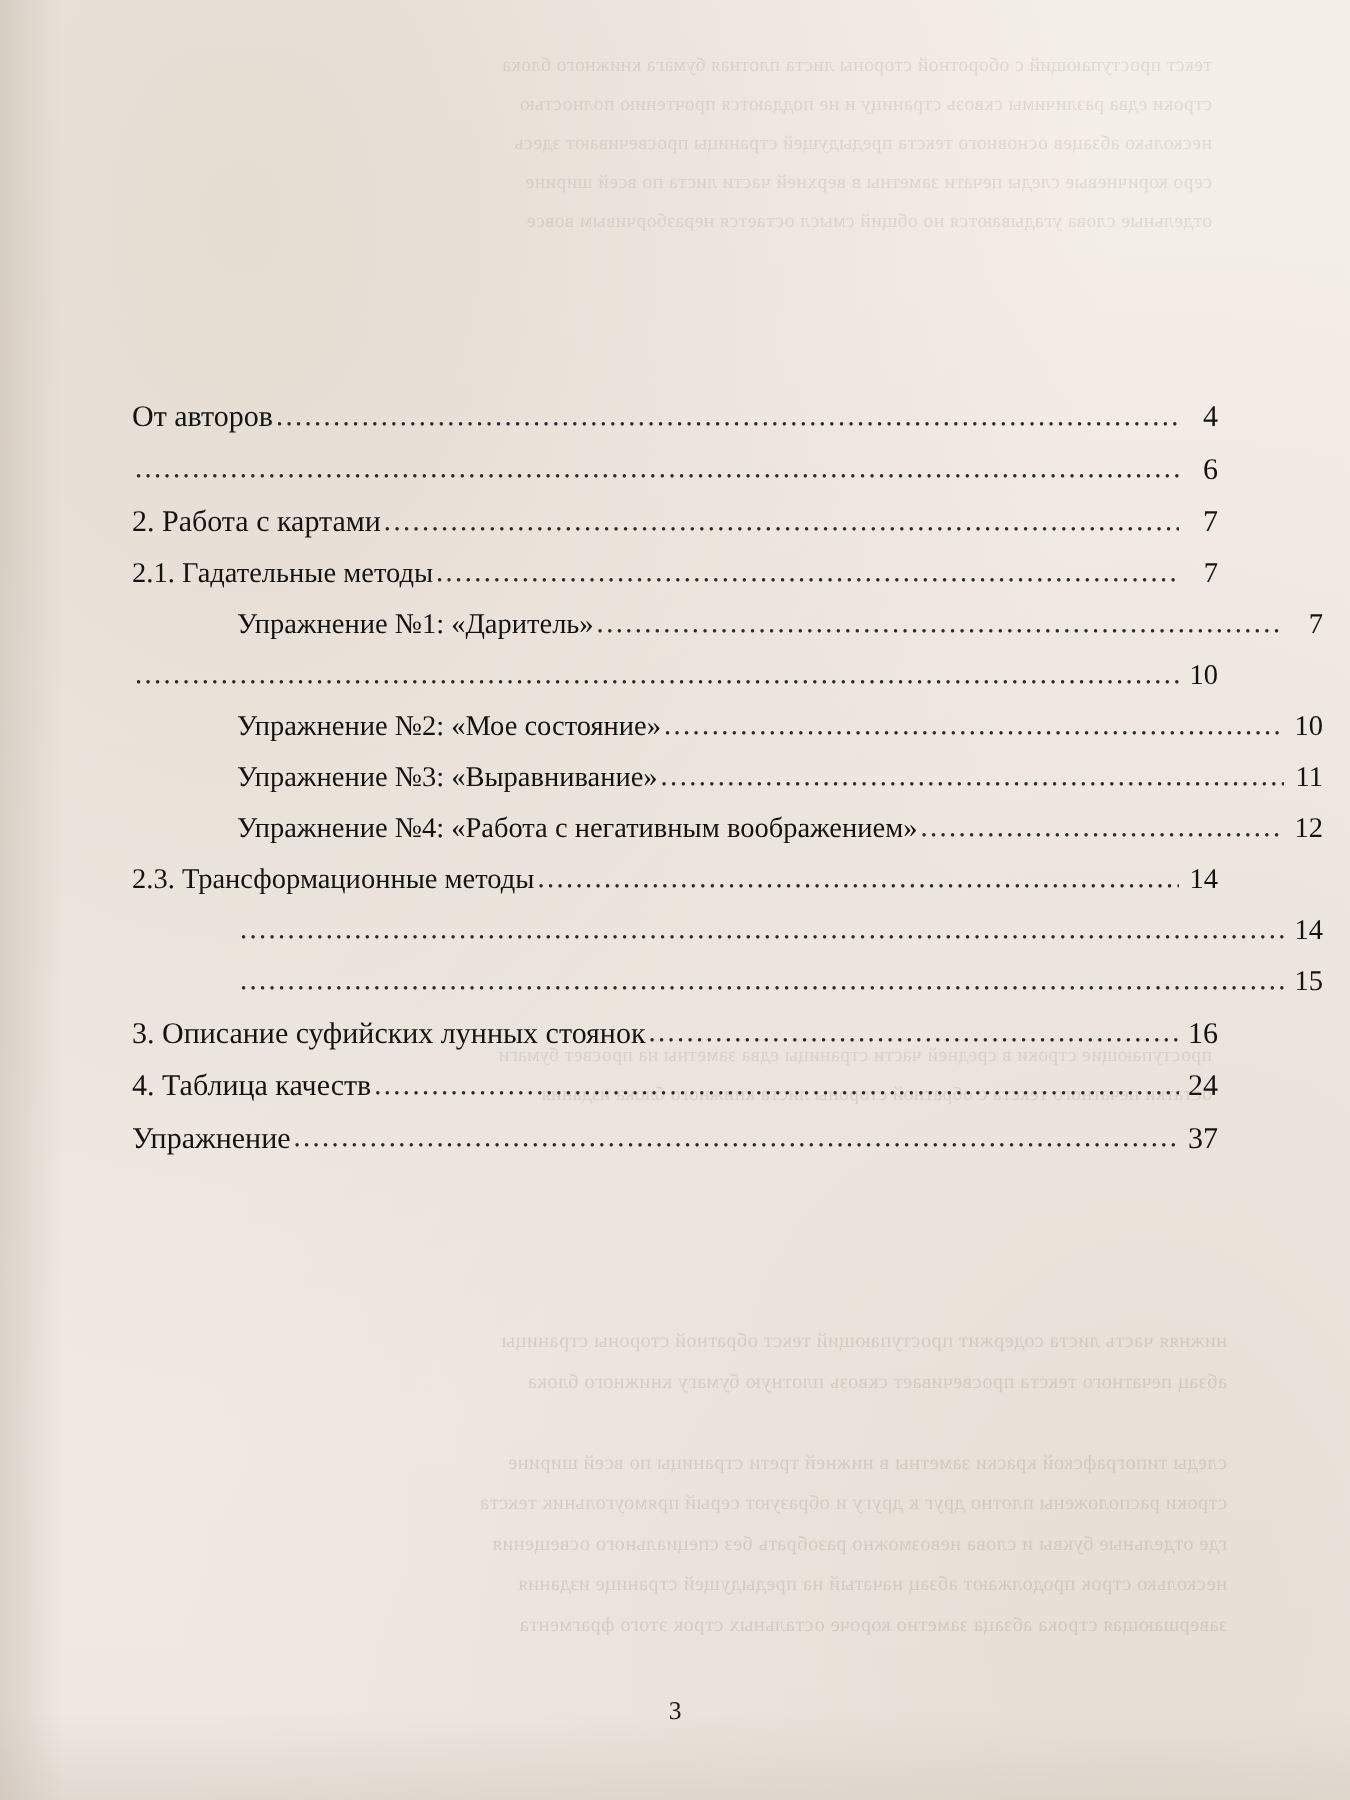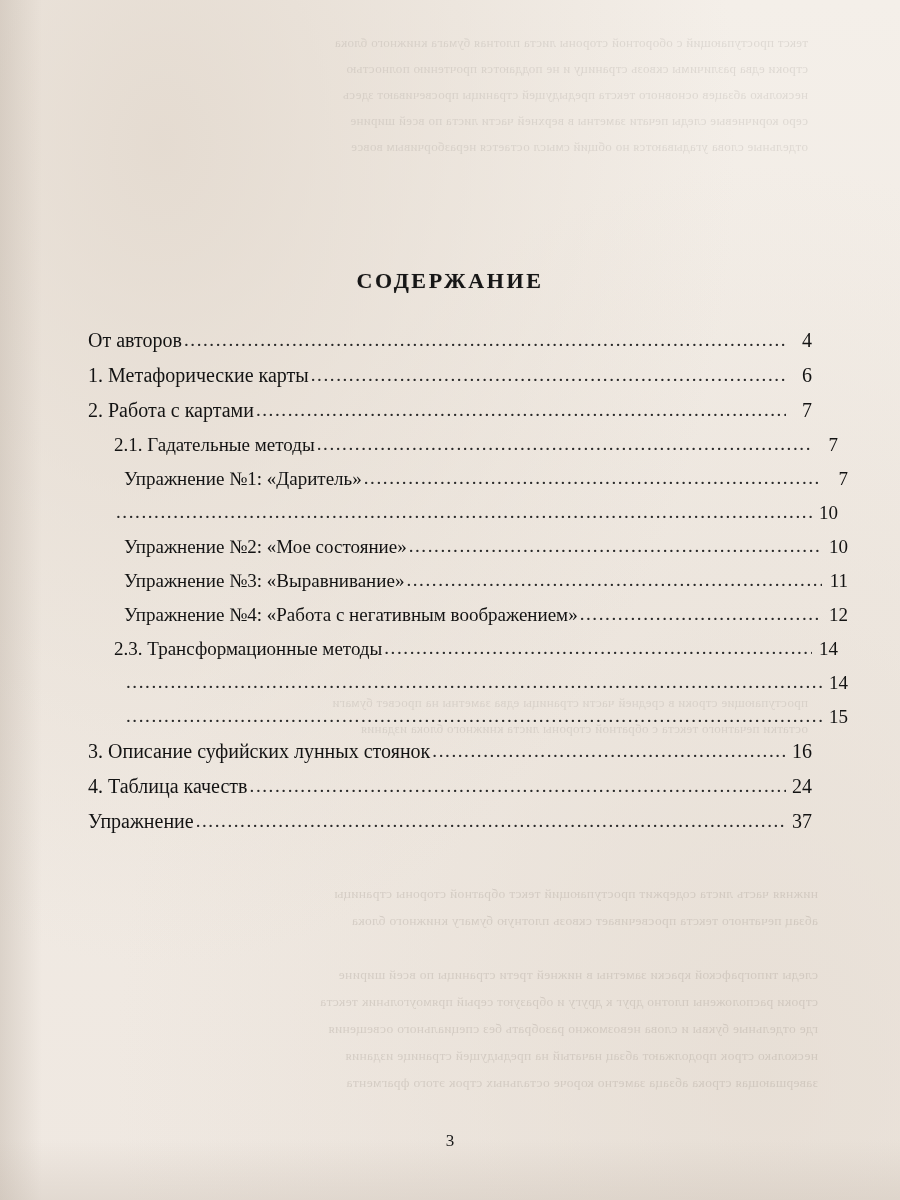--- a/index.html
+++ b/index.html
@@ -111,22 +111,22 @@
 
   .toc-page {
     flex: 0 0 auto;
     white-space: nowrap;
     text-align: right;
     min-width: 24px;
   }
 
   
   .lvl-0 { margin-left: 0; font-size: 20px; }
-  .lvl-1 { margin-left: 26px; font-size: 19px; }
-  .lvl-2 { margin-left: 36px; font-size: 19px; font-family: Liberation Serif, serif; }
+  .lvl-1 { font-size: 19px; }
+  .lvl-2 { margin-left: 70px; font-size: 19px; font-family: Liberation Serif, serif; }
 
   .folio {
     position: absolute;
     left: 0;
     right: 0;
     top: 1131px;
     text-align: center;
     font-size: 17px;
     color: #1a1a1a;
   }
@@ -167,30 +167,28 @@
   <div class="bleed bleed-bottom">нижняя часть листа содержит проступающий текст обратной стороны страницы
 абзац печатного текста просвечивает сквозь плотную бумагу книжного блока
 
 следы типографской краски заметны в нижней трети страницы по всей ширине
 строки расположены плотно друг к другу и образуют серый прямоугольник текста
 где отдельные буквы и слова невозможно разобрать без специального освещения
 несколько строк продолжают абзац начатый на предыдущей странице издания
 завершающая строка абзаца заметно короче остальных строк этого фрагмента</div>
 
   <div class="content">
-    <h1 class="toc-title">СОДЕРЖАНИЕ</h1>
 
     <ul class="toc-list" id="toc-list">
         <li class="toc-row lvl-0">
           <span class="toc-label">От авторов</span>
           <span class="toc-dots">......................................................................................................................................</span>
           <span class="toc-page">4</span>
         </li>
         <li class="toc-row lvl-0">
-          <span class="toc-label">1. Метафорические карты</span>
           <span class="toc-dots">......................................................................................................................................</span>
           <span class="toc-page">6</span>
         </li>
         <li class="toc-row lvl-0">
           <span class="toc-label">2. Работа с картами</span>
           <span class="toc-dots">......................................................................................................................................</span>
           <span class="toc-page">7</span>
         </li>
         <li class="toc-row lvl-1">
           <span class="toc-label">2.1. Гадательные методы</span>

